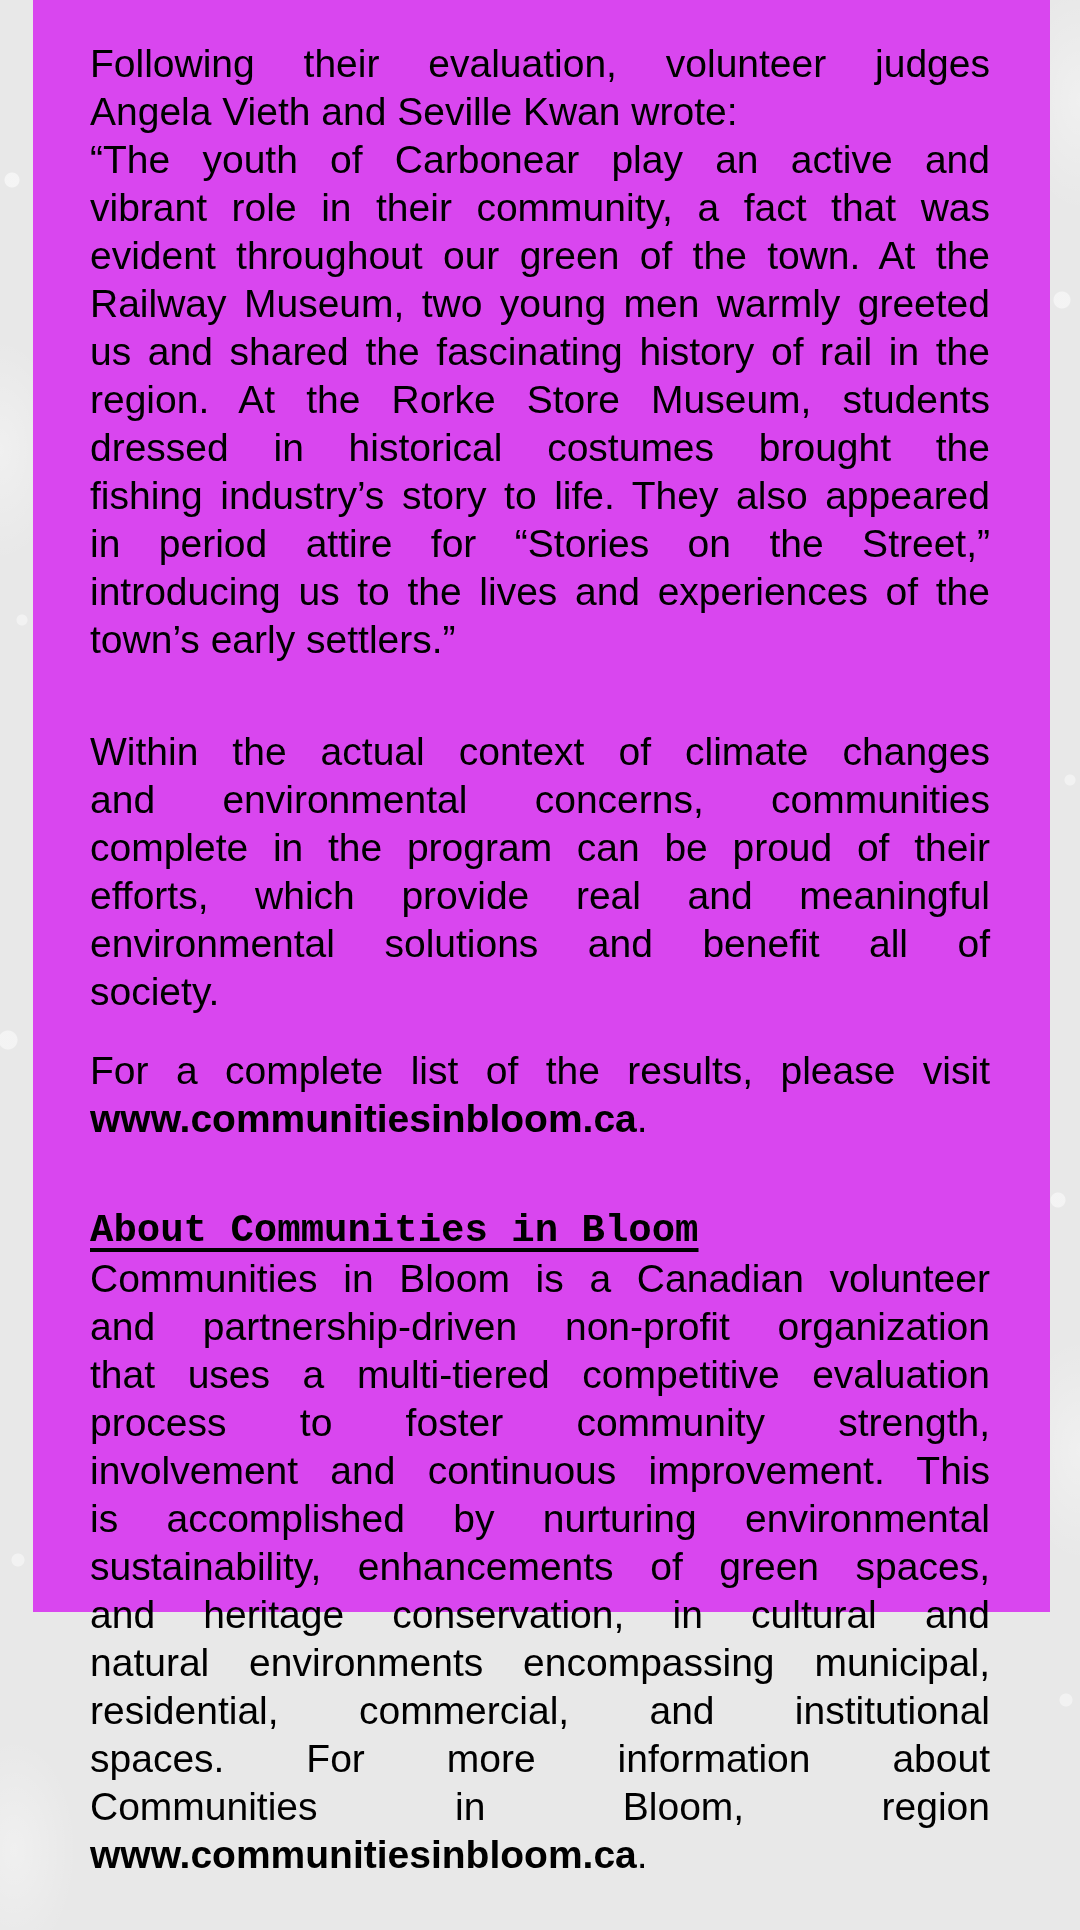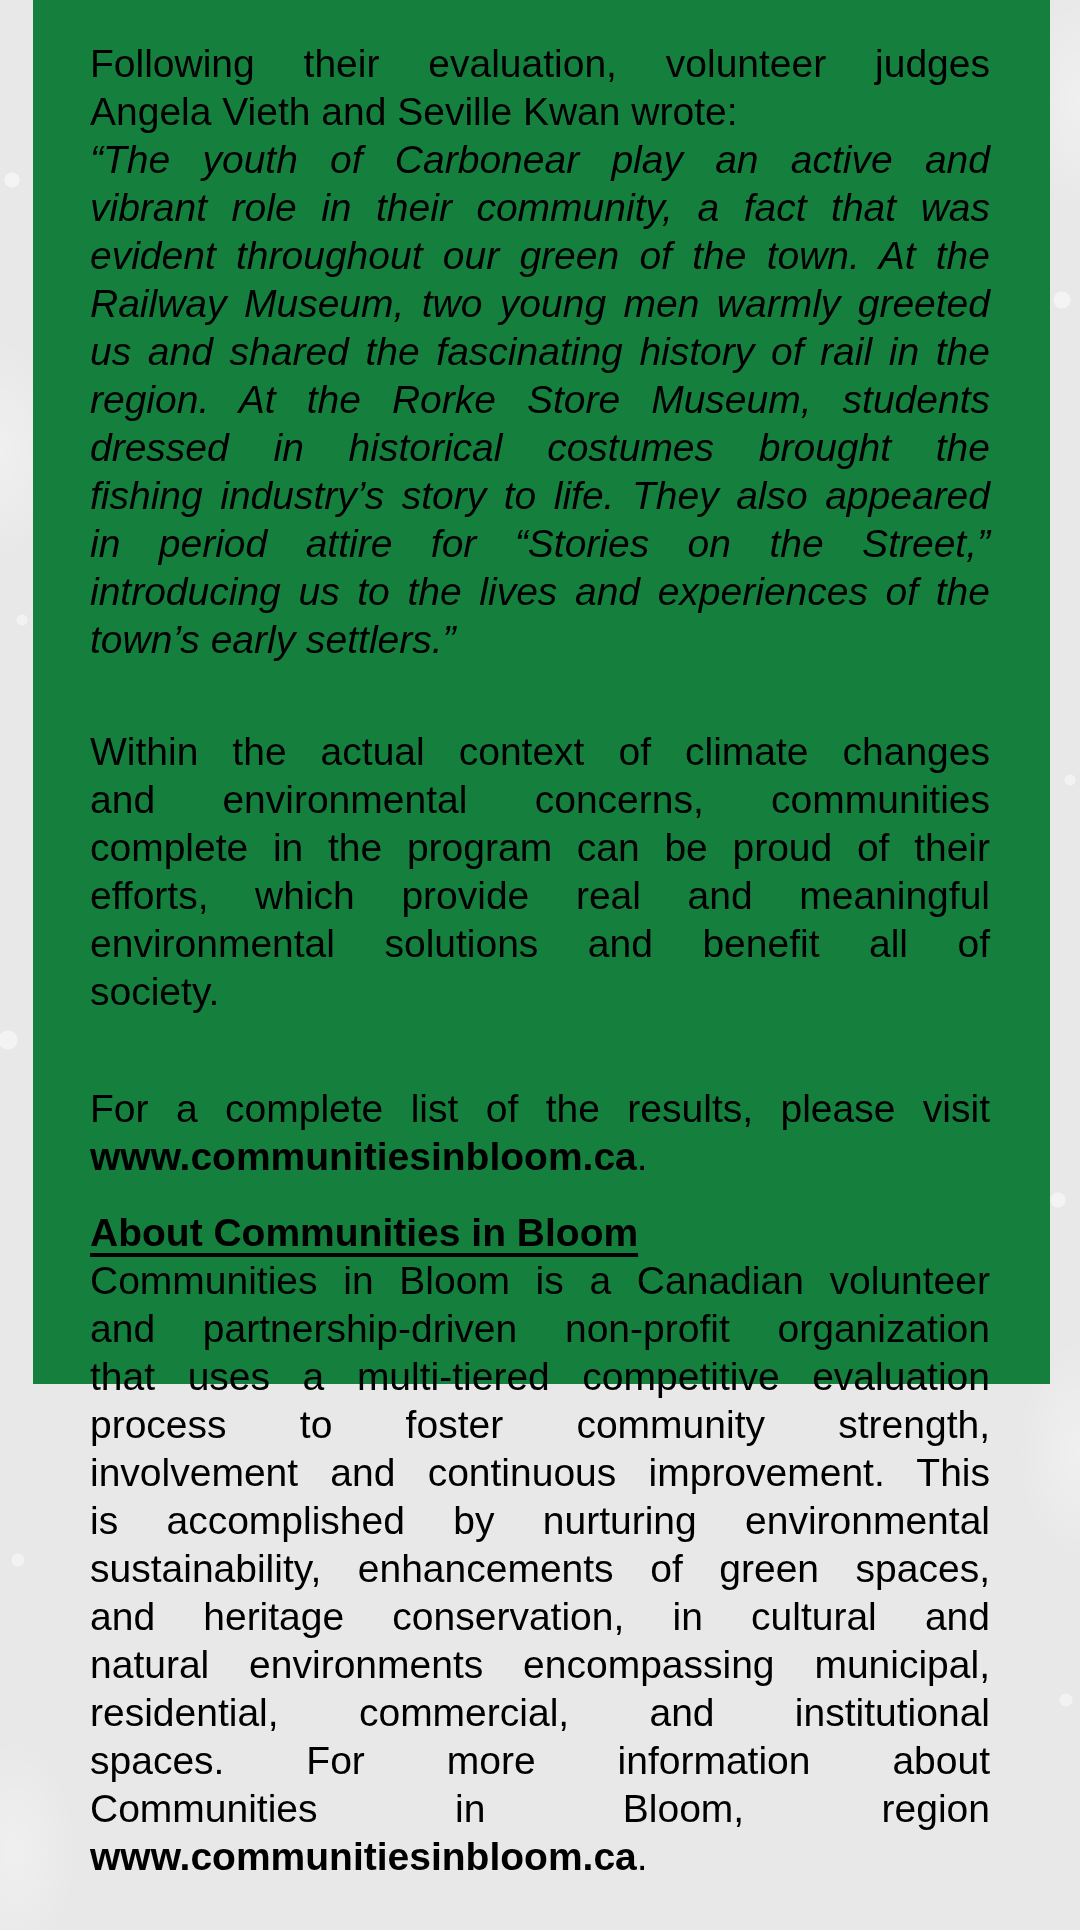--- a/index.html
+++ b/index.html
@@ -24,34 +24,34 @@
       radial-gradient(ellipse 90px 160px at 14px 1850px,  rgba(255,255,255,.35), rgba(255,255,255,0) 70%),
       radial-gradient(ellipse 90px 160px at 1080px 100px, rgba(255,255,255,.35), rgba(255,255,255,0) 70%),
       radial-gradient(ellipse 90px 160px at 1080px 1450px, rgba(255,255,255,.35), rgba(255,255,255,0) 70%);
   }
 
   .card {
     position: absolute;
     left: 33px;
     top: 0;
     width: 1017px;
-    height: 1384px;
-    background: #15803d;
+    height: 1612px;
+    background: #d946ef;
   }
 
   .text-col {
     padding: 40px 60px 0 57px;
     font-size: 39px;
     line-height: 48px;
     color: #000000;
     letter-spacing: 0;
   }
 
   .block { margin: 0; }
-  .block.italic { font-style: italic; }
+  .block.italic { }
 
   
   .line {
     display: block;
     text-align: justify;
     text-align-last: justify;
     text-justify: inter-word;
     white-space: normal;
   }
   .line.left { text-align-last: left; }
@@ -63,22 +63,22 @@
     line-height: 48px;
     font-weight: bold;
     text-decoration: underline;
     text-decoration-thickness: 4px;
     text-underline-offset: 7px;
     margin: 0;
   }
 
   
   [data-name="climate-paragraph"] { margin-top: 64px; }
-  [data-name="results-paragraph"] { margin-top: 69px; }
-  [data-name="about-heading"]     { margin-top: 28px; }
+  [data-name="results-paragraph"] { margin-top: 31px; }
+  [data-name="about-heading"]     { margin-top: 64px; font-family: Liberation Mono, monospace; }
 </style>
 </head>
 <body>
 
 <div class="page" data-name="page-background">
   <main class="card" data-name="article-card">
     <article class="text-col" id="article" data-name="article-text">
         <p class="block paragraph" data-name="intro-paragraph">
           <span class="line" data-name="text-line">Following their evaluation, volunteer judges</span>
           <span class="line left" data-name="text-line">Angela Vieth and Seville Kwan wrote:</span>

